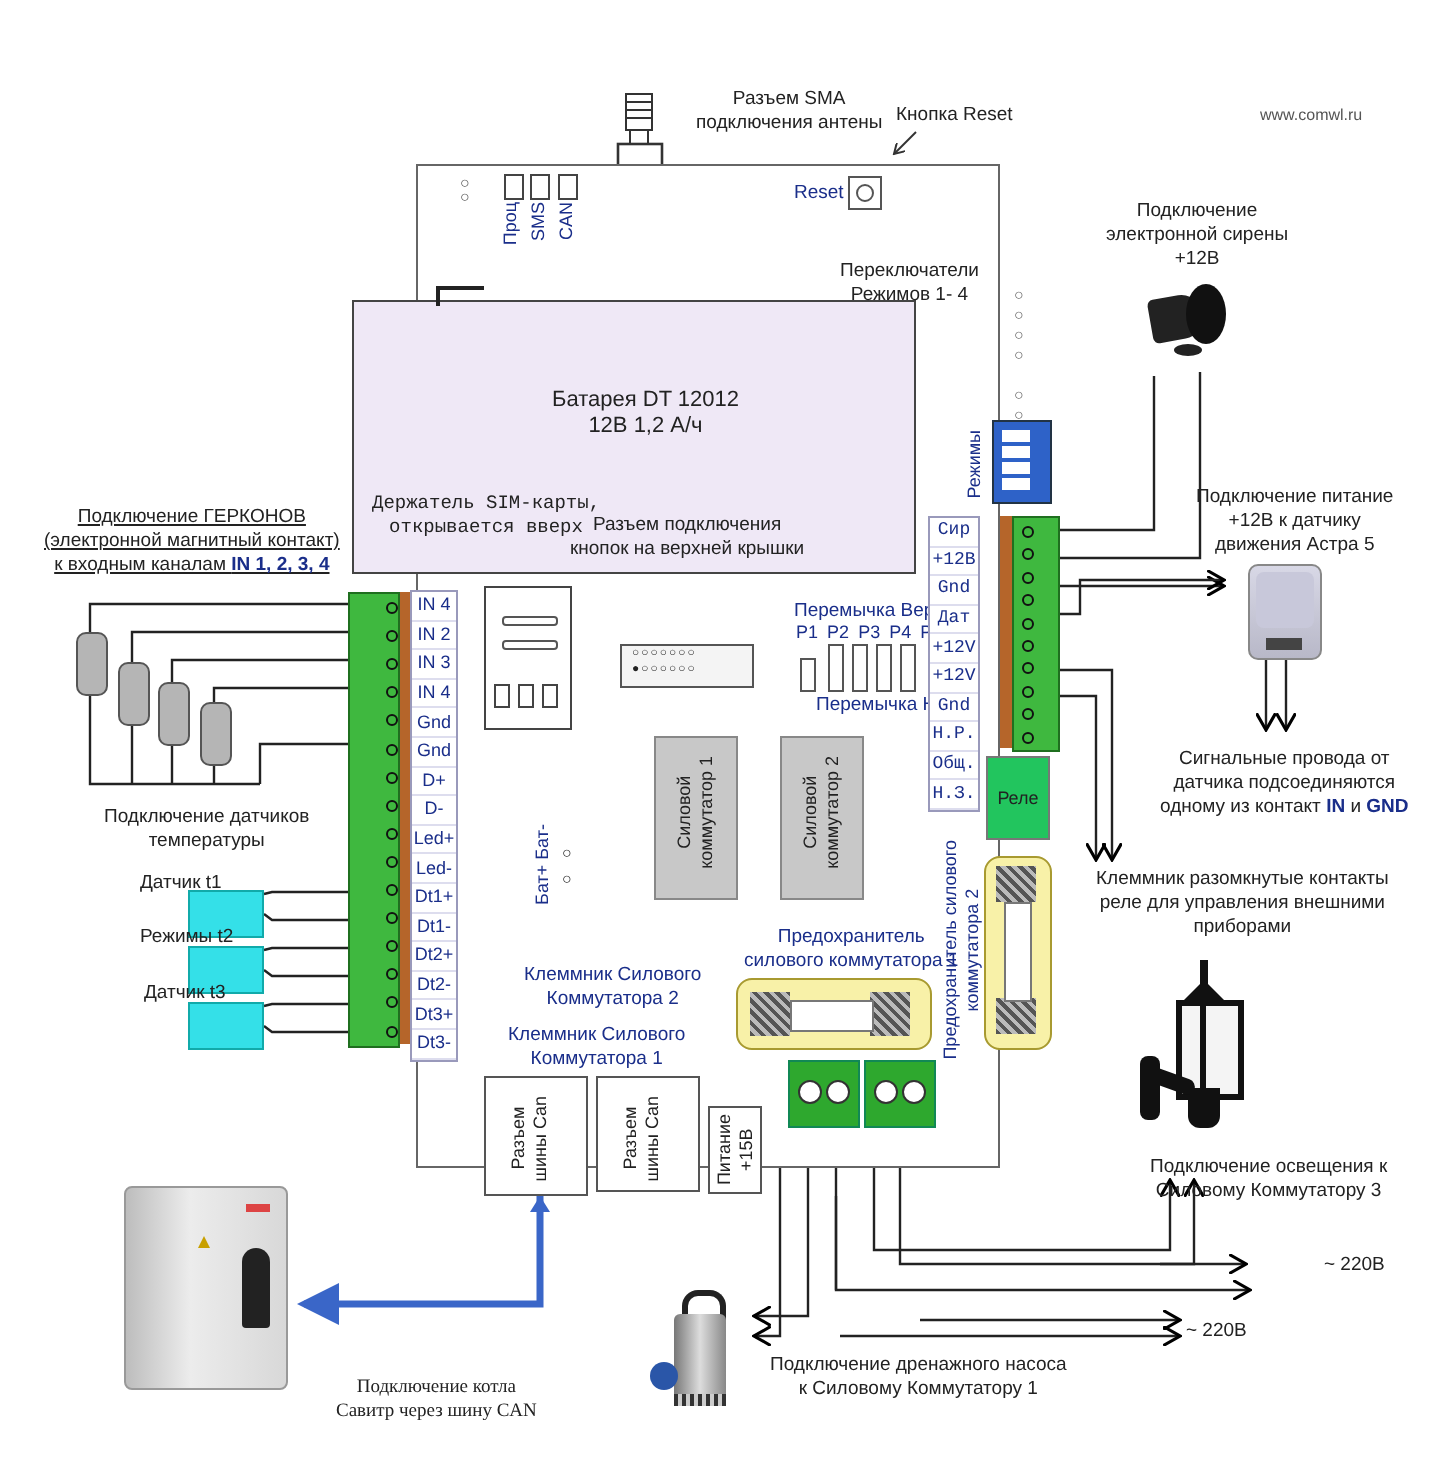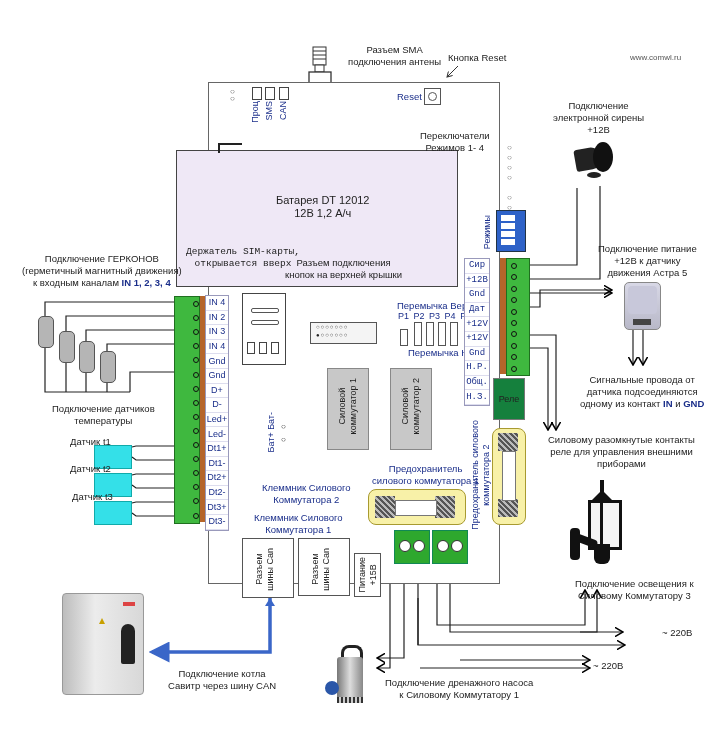--- a/index.html
+++ b/index.html
@@ -206,21 +206,21 @@
   <div style="position:absolute;left:4px;top:4px;width:14px;height:6px;background:#fff;"></div>
   <div style="position:absolute;left:4px;top:12px;width:14px;height:6px;background:#fff;"></div>
   <div style="position:absolute;left:4px;top:20px;width:14px;height:6px;background:#fff;"></div>
   <div style="position:absolute;left:4px;top:28px;width:14px;height:6px;background:#fff;"></div>
 </div>
 <div class="lbl" style="left:420px;top:130px;">
   <div>Переключатели</div>
     <div>Режимов 1- 4</div>
 </div>
 
-<div class="abs" style="left:493px;top:378px;width:30px;height:40px;background:#15803d;border:1px solid #777;font-size:9px;line-height:40px;text-align:center;">Реле</div>
+<div class="abs" style="left:493px;top:378px;width:30px;height:40px;background:#22c55e;border:1px solid #777;font-size:9px;line-height:40px;text-align:center;">Реле</div>
 
 <div class="fuse" style="left:368px;top:489px;width:96px;height:34px;">
   <div style="position:absolute;left:6px;top:6px;width:20px;height:22px;background:repeating-linear-gradient(45deg,#555 0 2px,#bbb 2px 4px);"></div>
   <div style="position:absolute;left:66px;top:6px;width:20px;height:22px;background:repeating-linear-gradient(45deg,#555 0 2px,#bbb 2px 4px);"></div>
   <div style="position:absolute;left:26px;top:10px;width:40px;height:14px;border:1px solid #777;background:#fff;"></div>
 </div>
 <div class="lbl blue" style="left:372px;top:463px;">
   <div>Предохранитель</div>
     <div>силового коммутатора 1</div>
 </div>
@@ -248,37 +248,37 @@
   <div class="screw" style="left:18px;top:9px;"></div>
 </div>
 
 <div class="white-box" style="left:242px;top:538px;width:50px;height:58px;"></div>
 <div class="vt" style="left:254px;top:548px;"><span>Разъем</span><br><span>шины Can</span></div>
 <div class="white-box" style="left:298px;top:538px;width:50px;height:56px;"></div>
 <div class="vt" style="left:310px;top:548px;"><span>Разъем</span><br><span>шины Can</span></div>
 <div class="white-box" style="left:354px;top:553px;width:25px;height:42px;"></div>
 <div class="vt" style="left:357px;top:557px;"><span>Питание</span><br><span>+15В</span></div>
 
-<div class="lbl" style="left:22px;top:253px;">
+<div class="lbl" style="left:22px;top:253px;text-decoration:underline;">
   <div>Подключение ГЕРКОНОВ</div>
-    <div>(герметичный магнитный движения)</div>
+    <div>(электронной магнитный контакт)</div>
   <div><span>к входным каналам  </span><b class="blue">IN 1, 2, 3, 4</b></div>
 </div>
 <div class="reed" style="left:38px;top:316px;"></div>
 <div class="reed" style="left:59px;top:331px;"></div>
 <div class="reed" style="left:79px;top:341px;"></div>
 <div class="reed" style="left:100px;top:351px;"></div>
 
 <div class="lbl" style="left:52px;top:403px;">
   <div>Подключение датчиков</div>
     <div>температуры</div>
 </div>
 <div class="lbl" style="left:70px;top:436px;">Датчик t1</div>
 <div class="sensor" style="left:94px;top:445px;"></div>
-<div class="lbl" style="left:70px;top:463px;">Датчик t2</div>
+<div class="lbl" style="left:70px;top:463px;">Режимы t2</div>
 <div class="sensor" style="left:94px;top:473px;"></div>
 <div class="lbl" style="left:72px;top:491px;">Датчик t3</div>
 <div class="sensor" style="left:94px;top:501px;"></div>
 
 <div class="lbl" style="left:553px;top:100px;">
   <div>Подключение</div>
     <div>электронной сирены</div>
     <div>+12В</div>
 </div>
 <div class="abs" style="left:575px;top:138px;">
@@ -296,21 +296,21 @@
   <div style="position:absolute;left:3px;top:3px;width:29px;height:28px;background:#c8c8da;border-radius:4px;"></div>
   <div style="position:absolute;left:8px;top:36px;width:18px;height:6px;background:#444;"></div>
 </div>
 
 <div class="lbl" style="left:580px;top:374px;">
   <div>Сигнальные провода от</div>
     <div>датчика подсоединяются</div>
   <div><span>одному из контакт </span><b class="blue">IN</b><span> и </span><b class="blue">GND</b></div>
 </div>
 <div class="lbl" style="left:548px;top:434px;">
-  <div>Силовому разомкнутые контакты</div>
+  <div>Клеммник разомкнутые контакты</div>
     <div>реле для управления внешними</div>
     <div>приборами</div>
 </div>
 
 <div class="abs" style="left:570px;top:480px;width:60px;height:100px;">
   <div style="position:absolute;left:30px;top:0;width:4px;height:12px;background:#111;"></div>
   <div style="position:absolute;left:22px;top:10px;width:20px;height:10px;background:#111;clip-path:polygon(50% 0,100% 100%,0 100%);"></div>
   <div style="position:absolute;left:18px;top:20px;width:28px;height:44px;border:3px solid #111;background:#f4f4f4;"></div>
   <div style="position:absolute;left:30px;top:20px;width:3px;height:44px;background:#111;"></div>
   <div style="position:absolute;left:24px;top:64px;width:16px;height:20px;background:#111;border-radius:0 0 6px 6px;"></div>
@@ -322,21 +322,21 @@
     <div>Силовому Коммутатору 3</div>
 </div>
 <div class="lbl" style="left:662px;top:627px;">~ 220В</div>
 <div class="lbl" style="left:593px;top:660px;">~ 220В</div>
 
 <div class="abs" style="left:62px;top:593px;width:80px;height:100px;background:linear-gradient(90deg,#bdbdbd,#ececec 40%,#d8d8d8);border:1px solid #999;border-radius:4px;">
   <div style="position:absolute;left:58px;top:30px;width:14px;height:40px;background:#222;border-radius:7px 7px 2px 2px;"></div>
   <div style="position:absolute;left:60px;top:8px;width:12px;height:4px;background:#d44;"></div>
   <div style="position:absolute;left:36px;top:24px;width:6px;height:6px;background:#c8a000;clip-path:polygon(50% 0,100% 100%,0 100%);"></div>
 </div>
-<div class="lbl" style="left:168px;top:668px;">
+<div class="lbl" style="left:168px;top:688px;font-family:Liberation Serif, serif;">
   <div>Подключение котла</div>
     <div>Савитр через шину CAN</div>
 </div>
 
 <div class="abs" style="left:325px;top:645px;width:45px;height:65px;">
   <div style="position:absolute;left:16px;top:0;width:16px;height:12px;border:3px solid #222;border-bottom:none;border-radius:8px 8px 0 0;"></div>
   <div style="position:absolute;left:12px;top:12px;width:26px;height:44px;background:linear-gradient(90deg,#777,#ddd,#888);border-radius:3px;"></div>
   <div style="position:absolute;left:0;top:36px;width:14px;height:14px;background:#2a56a8;border-radius:50%;"></div>
   <div style="position:absolute;left:12px;top:52px;width:26px;height:6px;background:repeating-linear-gradient(90deg,#333 0 2px,#ccc 2px 4px);"></div>
 </div>

